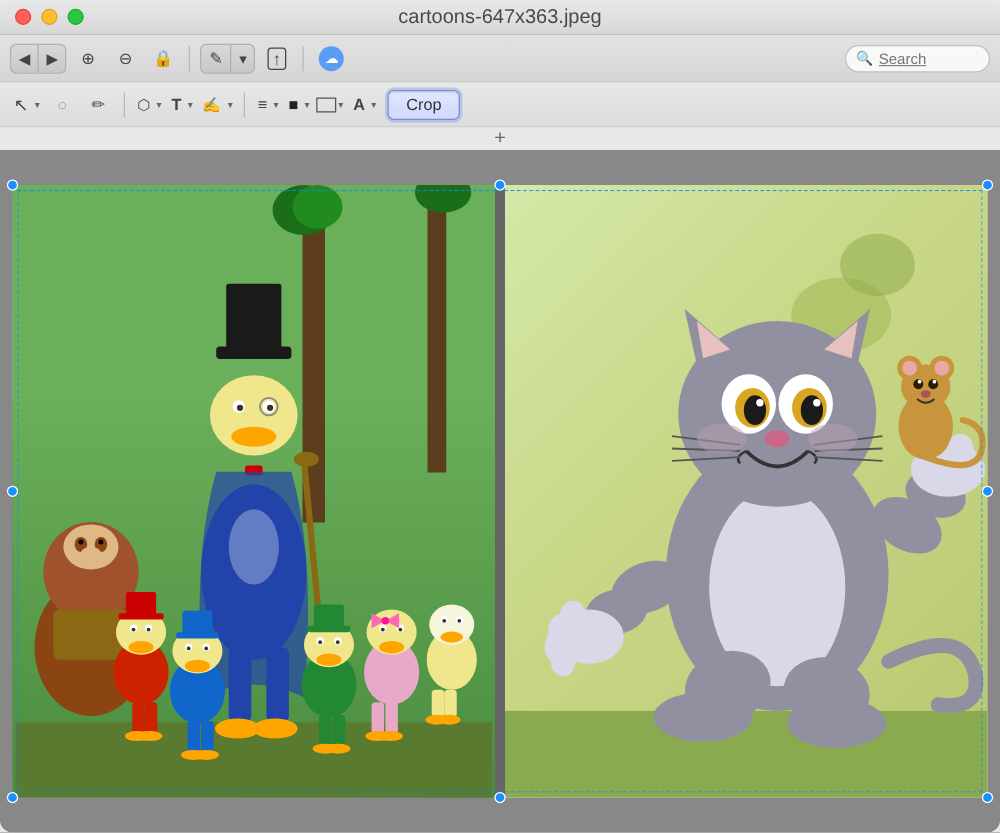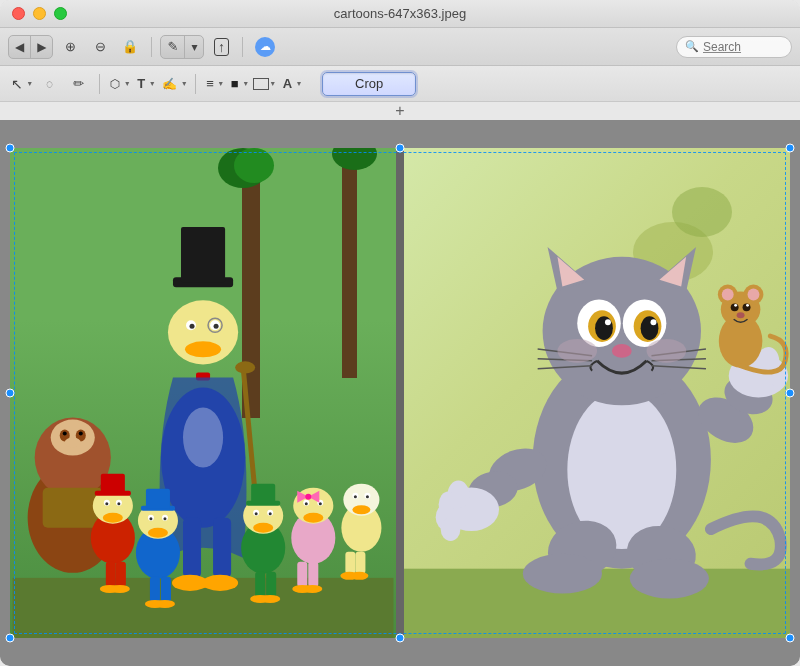--- a/index.html
+++ b/index.html
@@ -51,21 +51,21 @@
     }
 
     .traffic-light.close { background: #ff5f57; border: 1px solid #e0443e; }
     .traffic-light.minimize { background: #ffbd2e; border: 1px solid #dea123; }
     .traffic-light.maximize { background: #28c940; border: 1px solid #1aab29; }
 
     .titlebar-title {
       position: absolute;
       left: 50%;
       transform: translateX(-50%);
-      font-size: 13px;
+      font-size: 16px;
       color: #4a4a4a;
       font-weight: 500;
     }
 
     
     .toolbar1 {
       background: linear-gradient(to bottom, #e2e2e2, #d5d5d5);
       height: 38px;
       display: flex;
       align-items: center;
@@ -190,30 +190,30 @@
       font-size: 8px;
       color: #666;
       padding: 0 2px;
     }
 
     .crop-button {
       display: flex;
       align-items: center;
       justify-content: center;
       height: 24px;
-      padding: 0 32px;
+      padding: 0 14px;
       background: linear-gradient(to bottom, #f8f8f8, #e8e8e8);
       border: 1px solid #c0c0c0;
       border-radius: 5px;
       cursor: pointer;
       font-size: 13px;
       font-weight: 500;
       color: #333;
       box-shadow: 0 1px 2px rgba(0,0,0,0.1);
-      margin-left: 16px;
+      margin-left: 4px;
     }
 
     .crop-button.active {
       background: linear-gradient(to bottom, #e0e8ff, #d0d8ff);
       border-color: #7090d0;
       box-shadow: 0 0 0 2px rgba(100,130,220,0.3), inset 0 1px 2px rgba(0,0,0,0.1);
     }
 
     
     .cursor-area {

